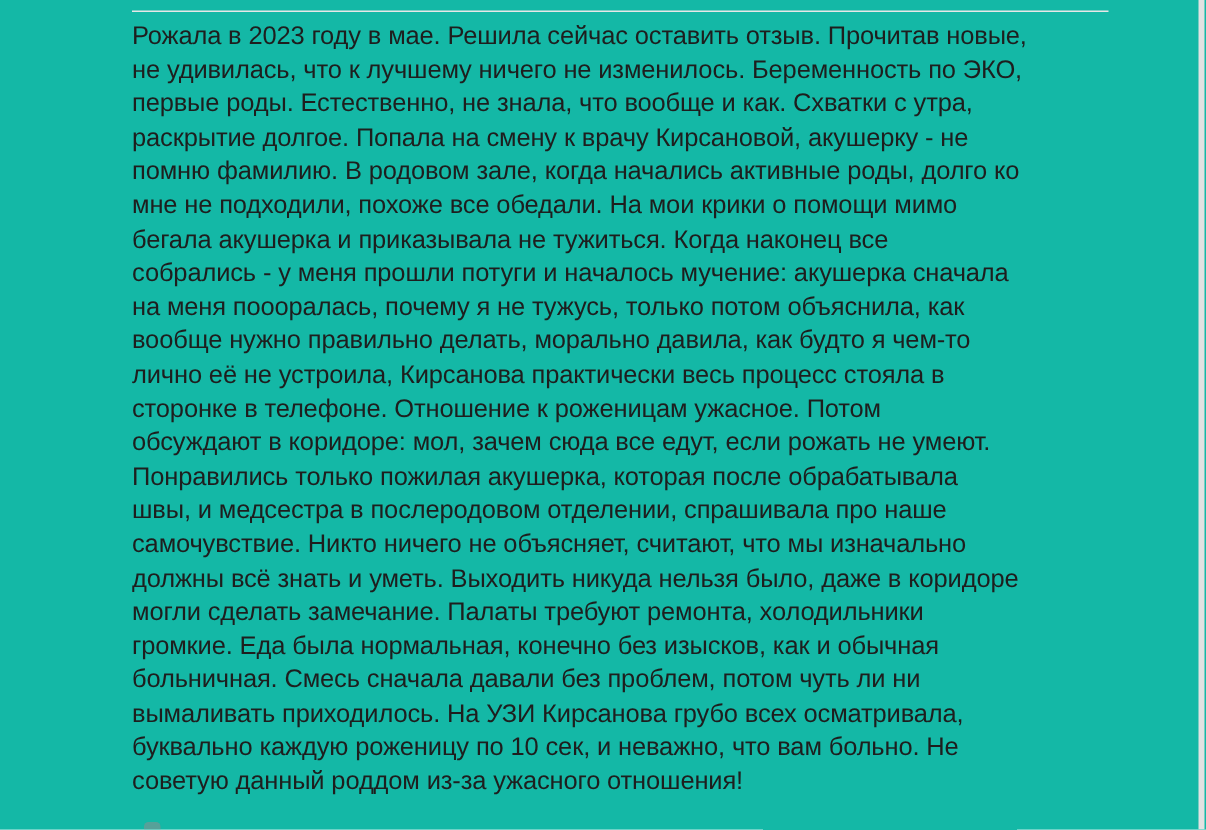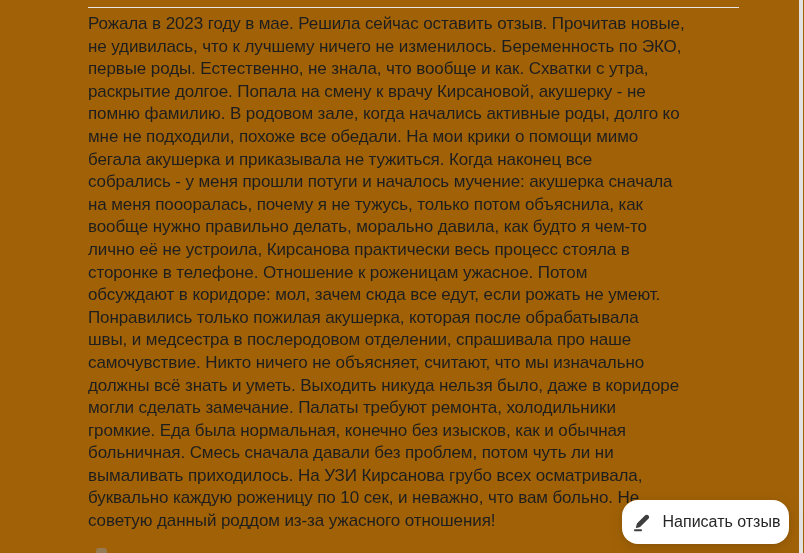--- a/index.html
+++ b/index.html
@@ -6,21 +6,21 @@
   html, body { width: 804px; height: 553px; }
   body {
     font-family: "Liberation Sans", "DejaVu Sans", sans-serif;
     background: #ffffff;
     overflow: hidden;
   }
   .page {
     position: relative;
     width: 804px;
     height: 553px;
-    background: #a16207;
+    background: #14b8a6;
   }
   .top-divider {
     position: absolute;
     left: 88px;
     top: 7px;
     width: 651px;
     height: 1px;
     background: #e7e7e7;
   }
   .review-text {
@@ -109,21 +109,14 @@
 громкие. Еда была нормальная, конечно без изысков, как и обычная
 больничная. Смесь сначала давали без проблем, потом чуть ли ни
 вымаливать приходилось. На УЗИ Кирсанова грубо всех осматривала,
 буквально каждую роженицу по 10 сек, и неважно, что вам больно. Не
 советую данный роддом из-за ужасного отношения!</div>
 
   <div class="scrollbar-track"></div>
 
   <div class="next-review-peek"></div>
 
-  <button class="write-review-button">
-    <svg class="pencil-icon" viewBox="0 0 24 24" xmlns="http://www.w3.org/2000/svg" aria-hidden="true">
-      <path fill="#3e3e3e" d="M20.1 3.9c-1.15-1.15-3.0-1.15-4.15 0l-8.9 8.9c-.14.14-.25.32-.3.52l-1.15 4.1c-.12.45.29.86.74.74l4.1-1.15c.2-.05.38-.16.52-.3l8.9-8.9c1.14-1.15 1.14-3 0-3.91z"></path>
-      <rect x="3.4" y="19.6" width="9.2" height="2.3" rx="1.15" fill="#3e3e3e"></rect>
-    </svg>
-    <span class="btn-label">Написать отзыв</span>
-  </button>
 
 </div>
 
 </body></html>

